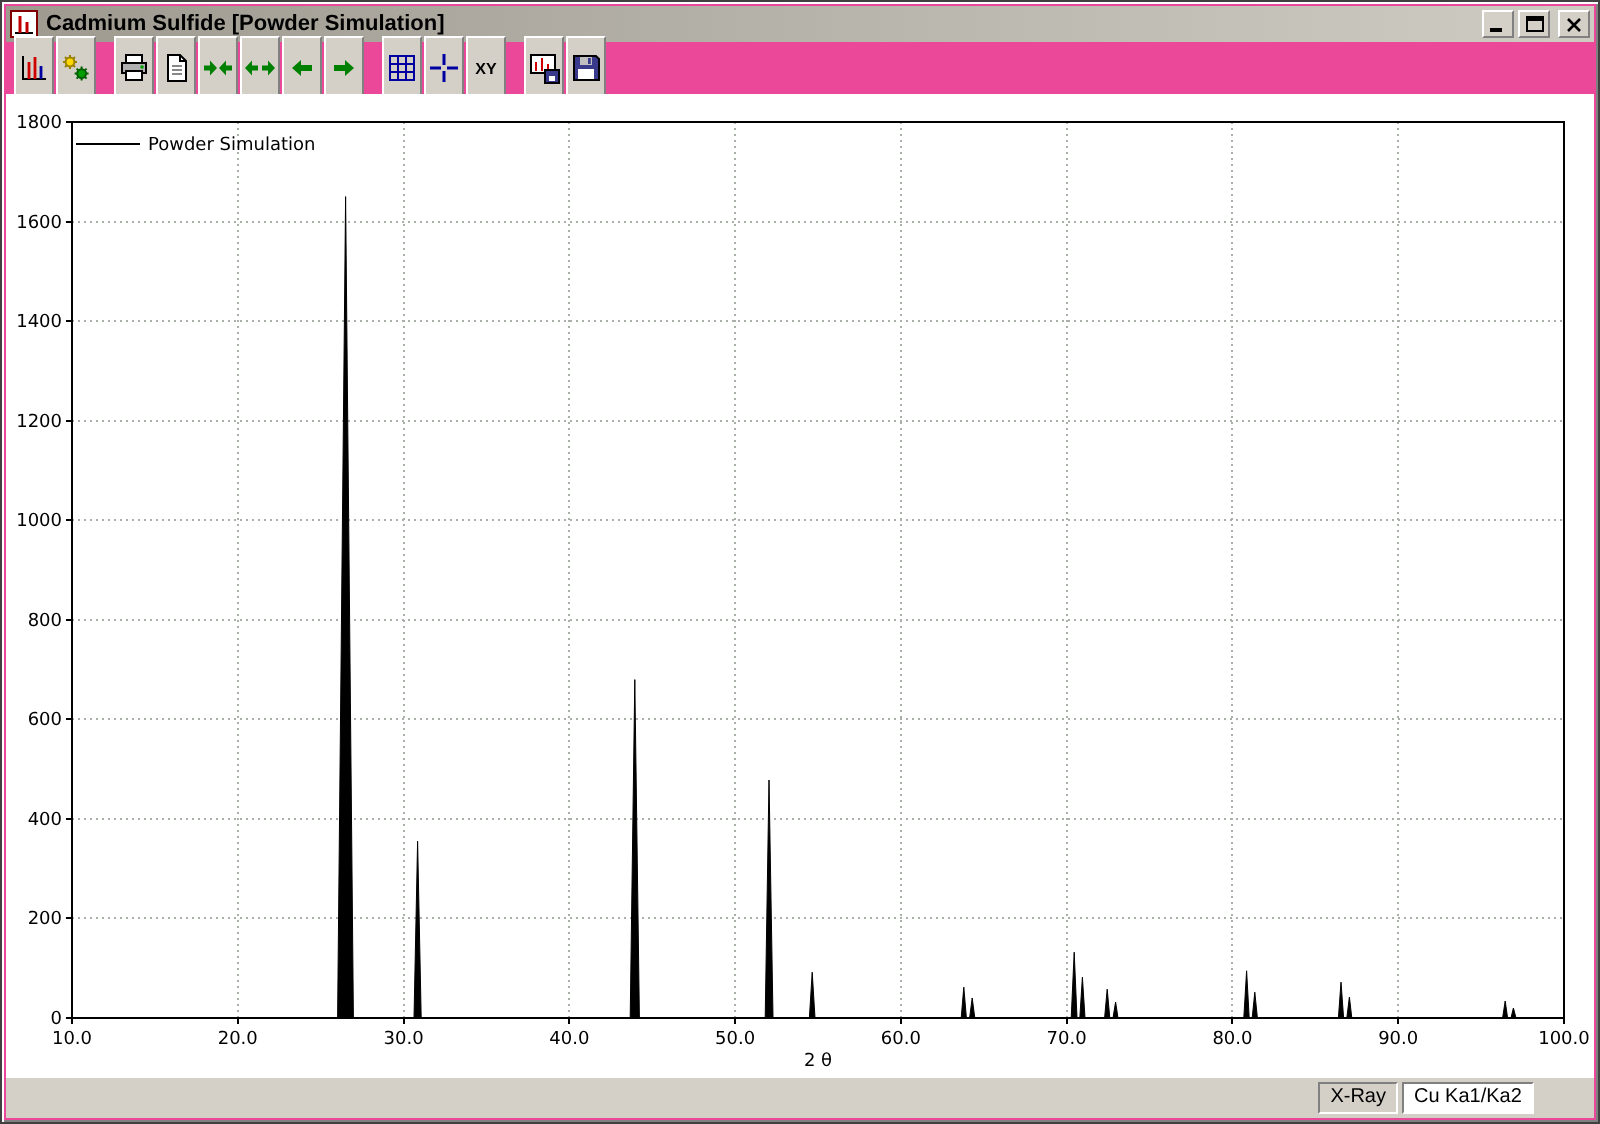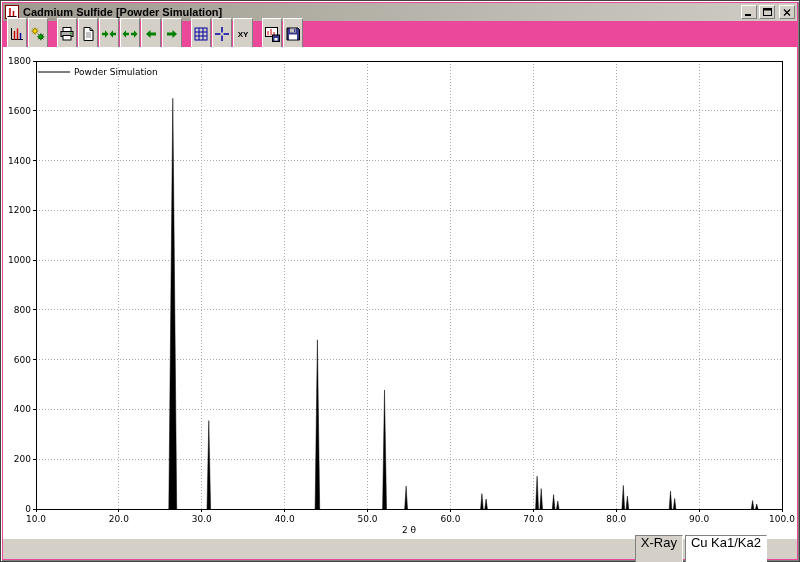--- a/index.html
+++ b/index.html
@@ -25,21 +25,21 @@
         justify-content:center;padding:0;cursor:default}
   .tbtn svg{display:block}
   .xy-label{font-size:8px;font-weight:bold;color:#000}
   .chart-area{flex:1;background:#fff;overflow:hidden}
   .chart-area svg{display:block;margin-left:1px}
   svg text{font-size:9px;fill:#000;font-family:"DejaVu Sans",sans-serif}
   .statusbar{height:20px;display:flex;align-items:center;padding:1px 2px;gap:2px;
              background:#d4d0c8}
   .sb-spacer{flex:1}
   .sb-end{width:26px}
-  .status-panel{height:28px;line-height:14px;font-size:13px;padding:0 5px;
+  .status-panel{height:16px;line-height:14px;font-size:10px;padding:0 5px;
                 border:1px solid;border-color:#808080 #fff #fff #808080;
                 background:#d4d0c8;color:#000;white-space:nowrap}
   .status-panel.field{background:#fff;min-width:66px}
 </style>
 </head>
 <body>
 
 <div class="window">
 
   <div class="titlebar">

